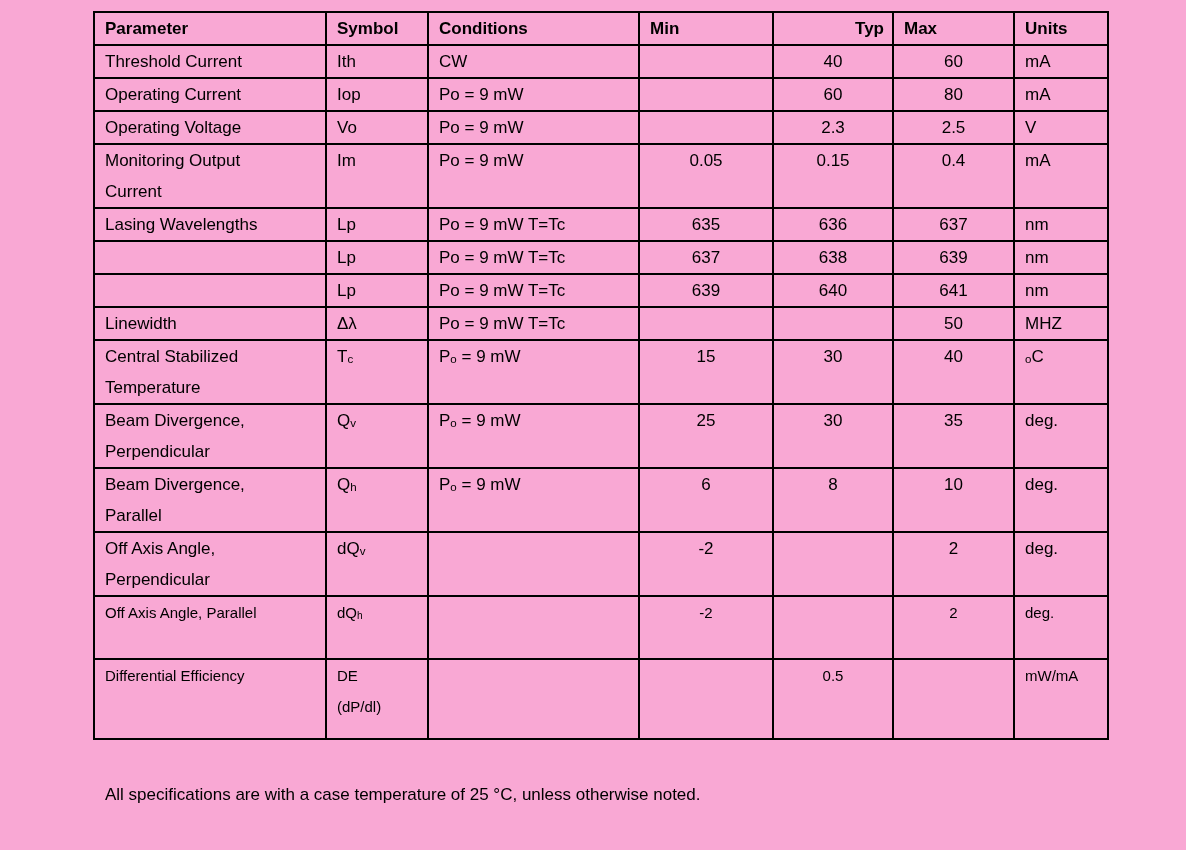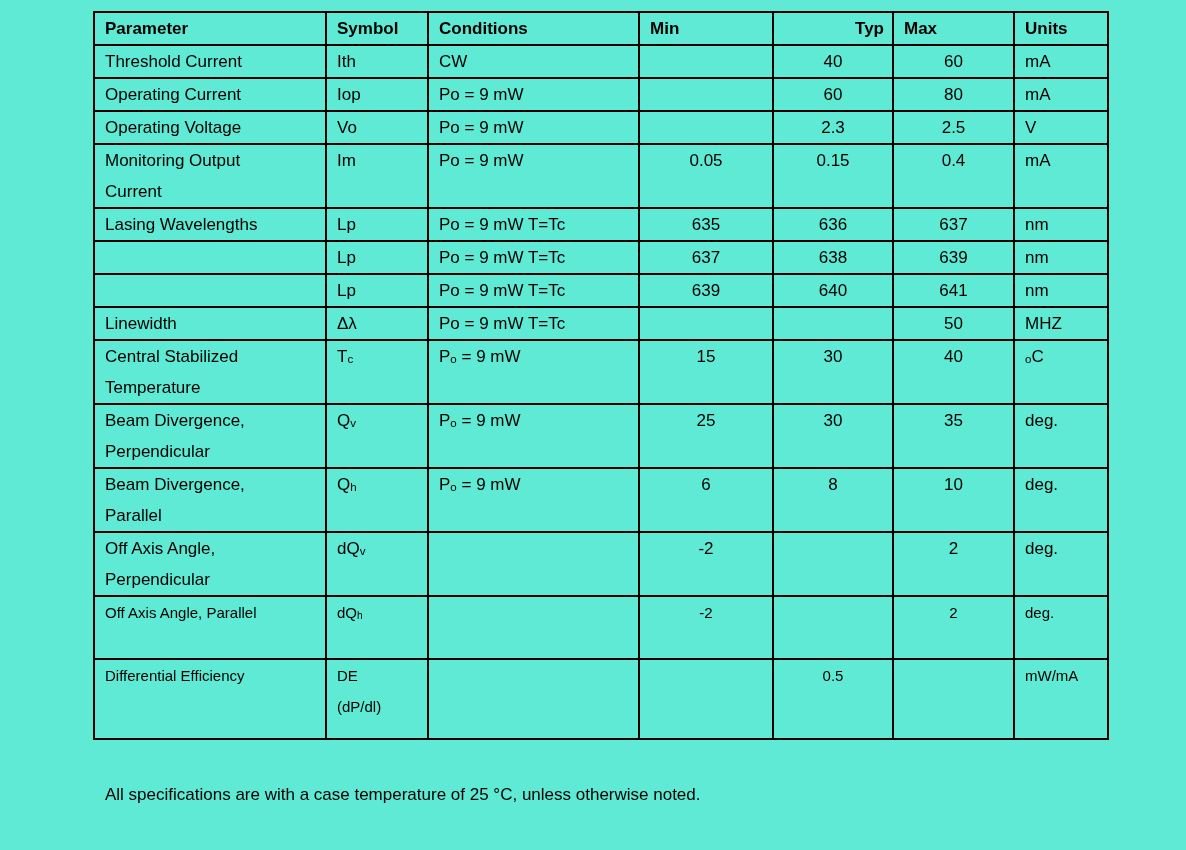--- a/index.html
+++ b/index.html
@@ -6,21 +6,21 @@
     margin: 0;
     padding: 0;
     background: #ffffff;
     font-family: "Liberation Sans", "DejaVu Sans", sans-serif;
     color: #000000;
   }
   .page {
     position: relative;
     width: 1186px;
     height: 850px;
-    background: #5eead4;
+    background: #f9a8d4;
     overflow: hidden;
   }
   table.spec {
     position: absolute;
     left: 93px;
     top: 11px;
     width: 1014px;
     border-collapse: collapse;
     table-layout: fixed;
   }

